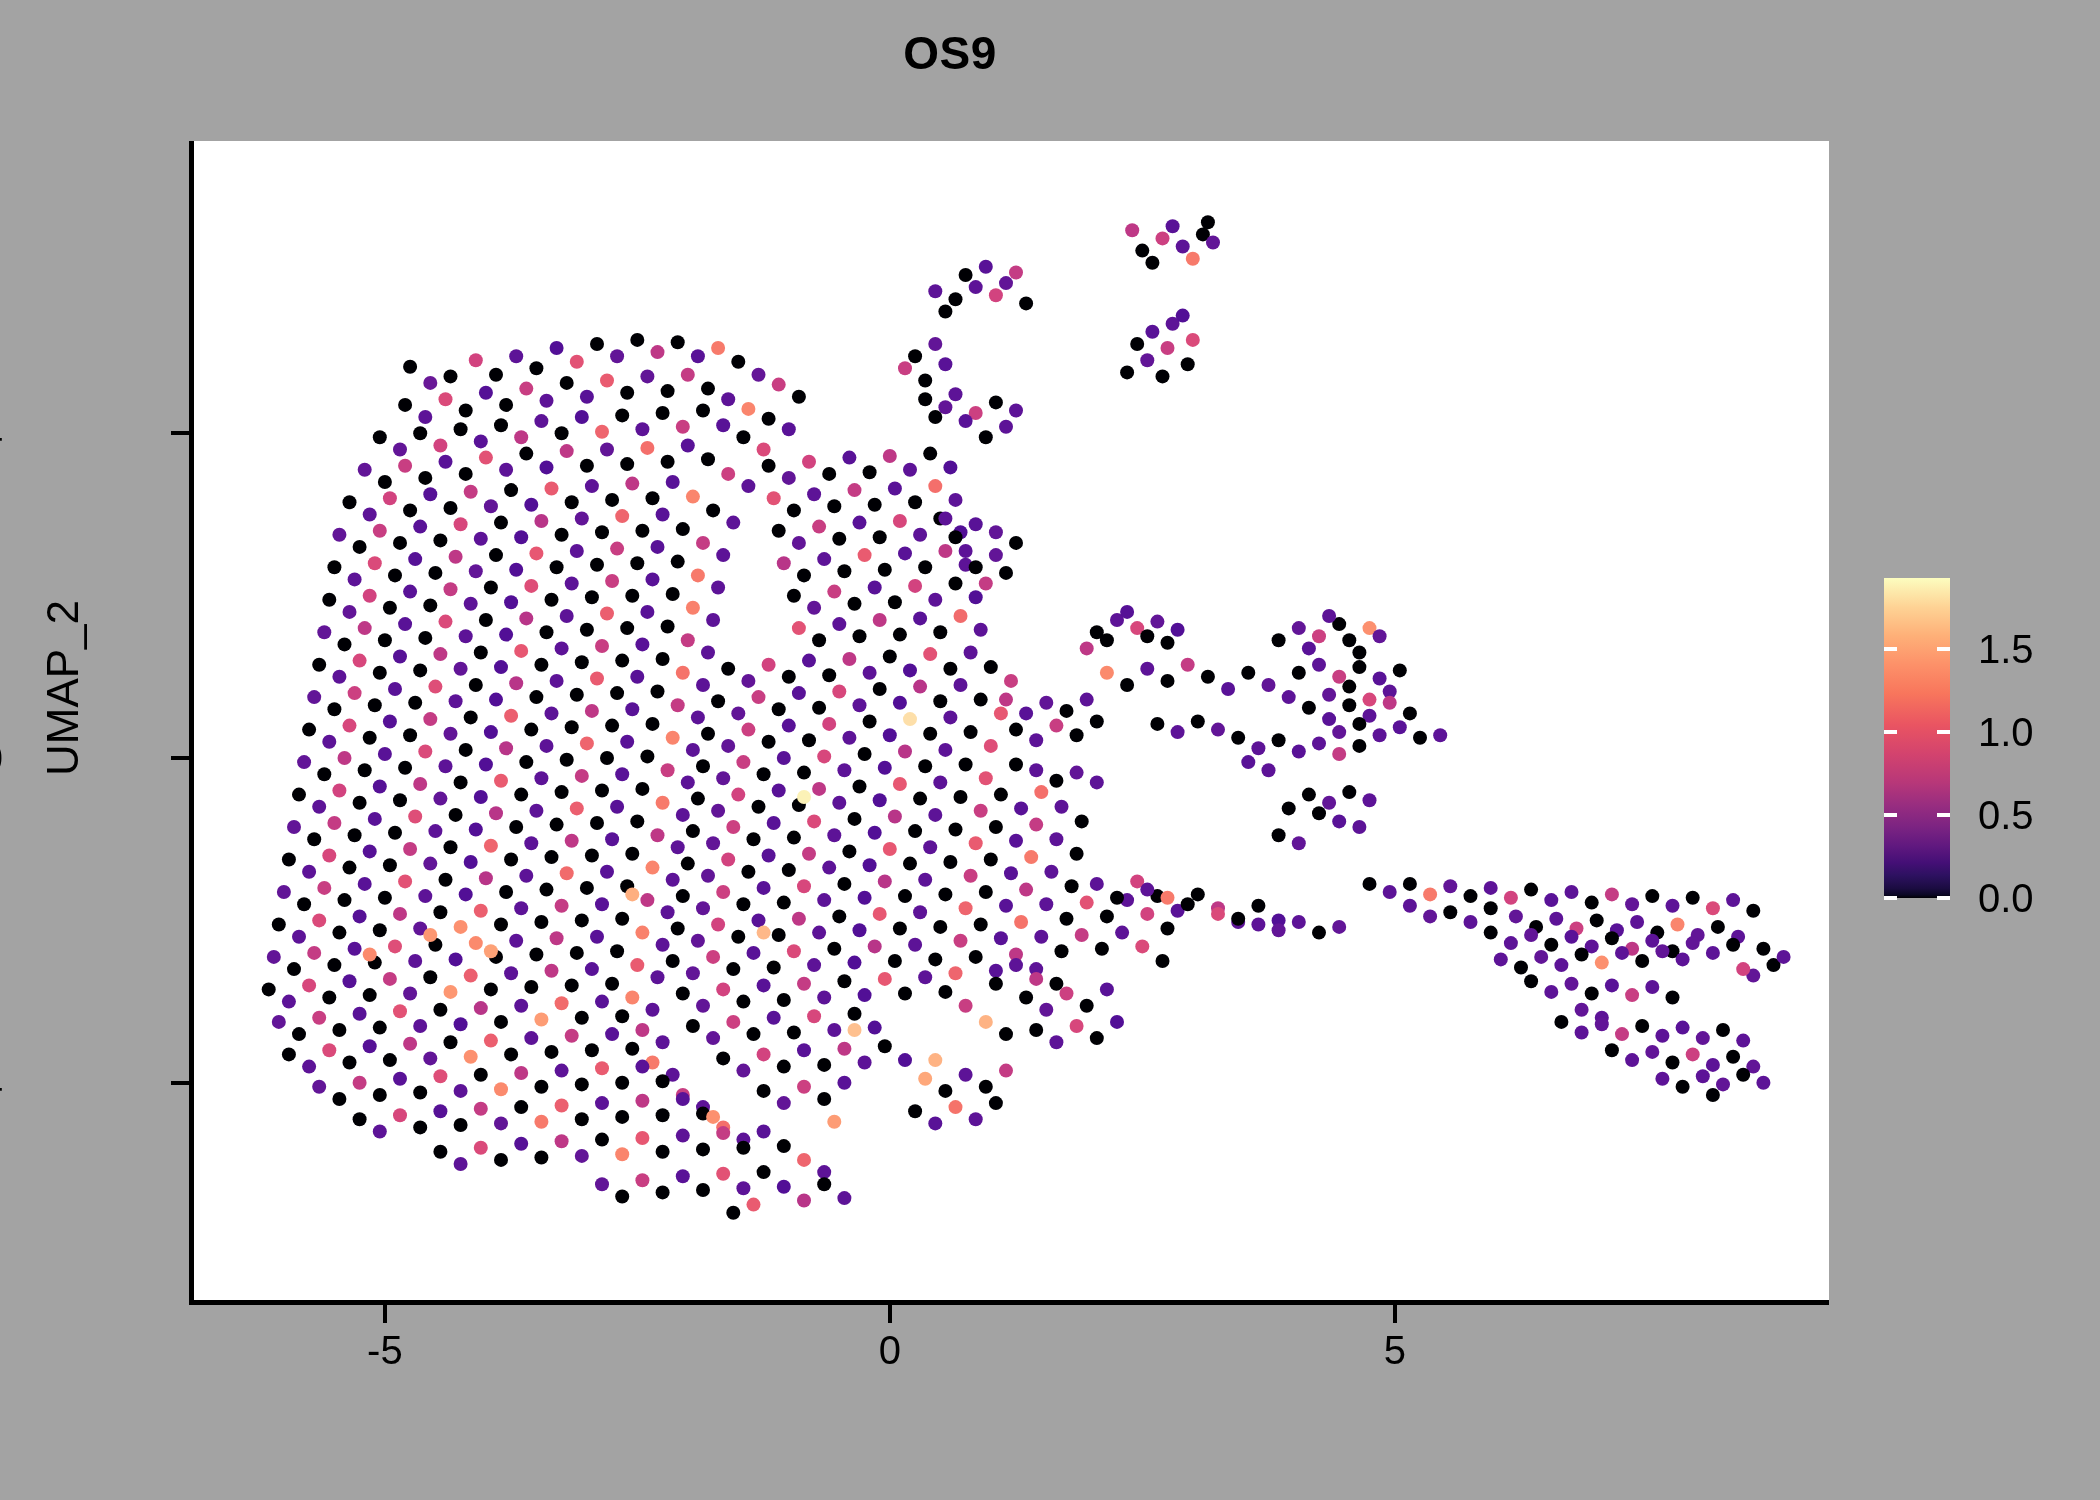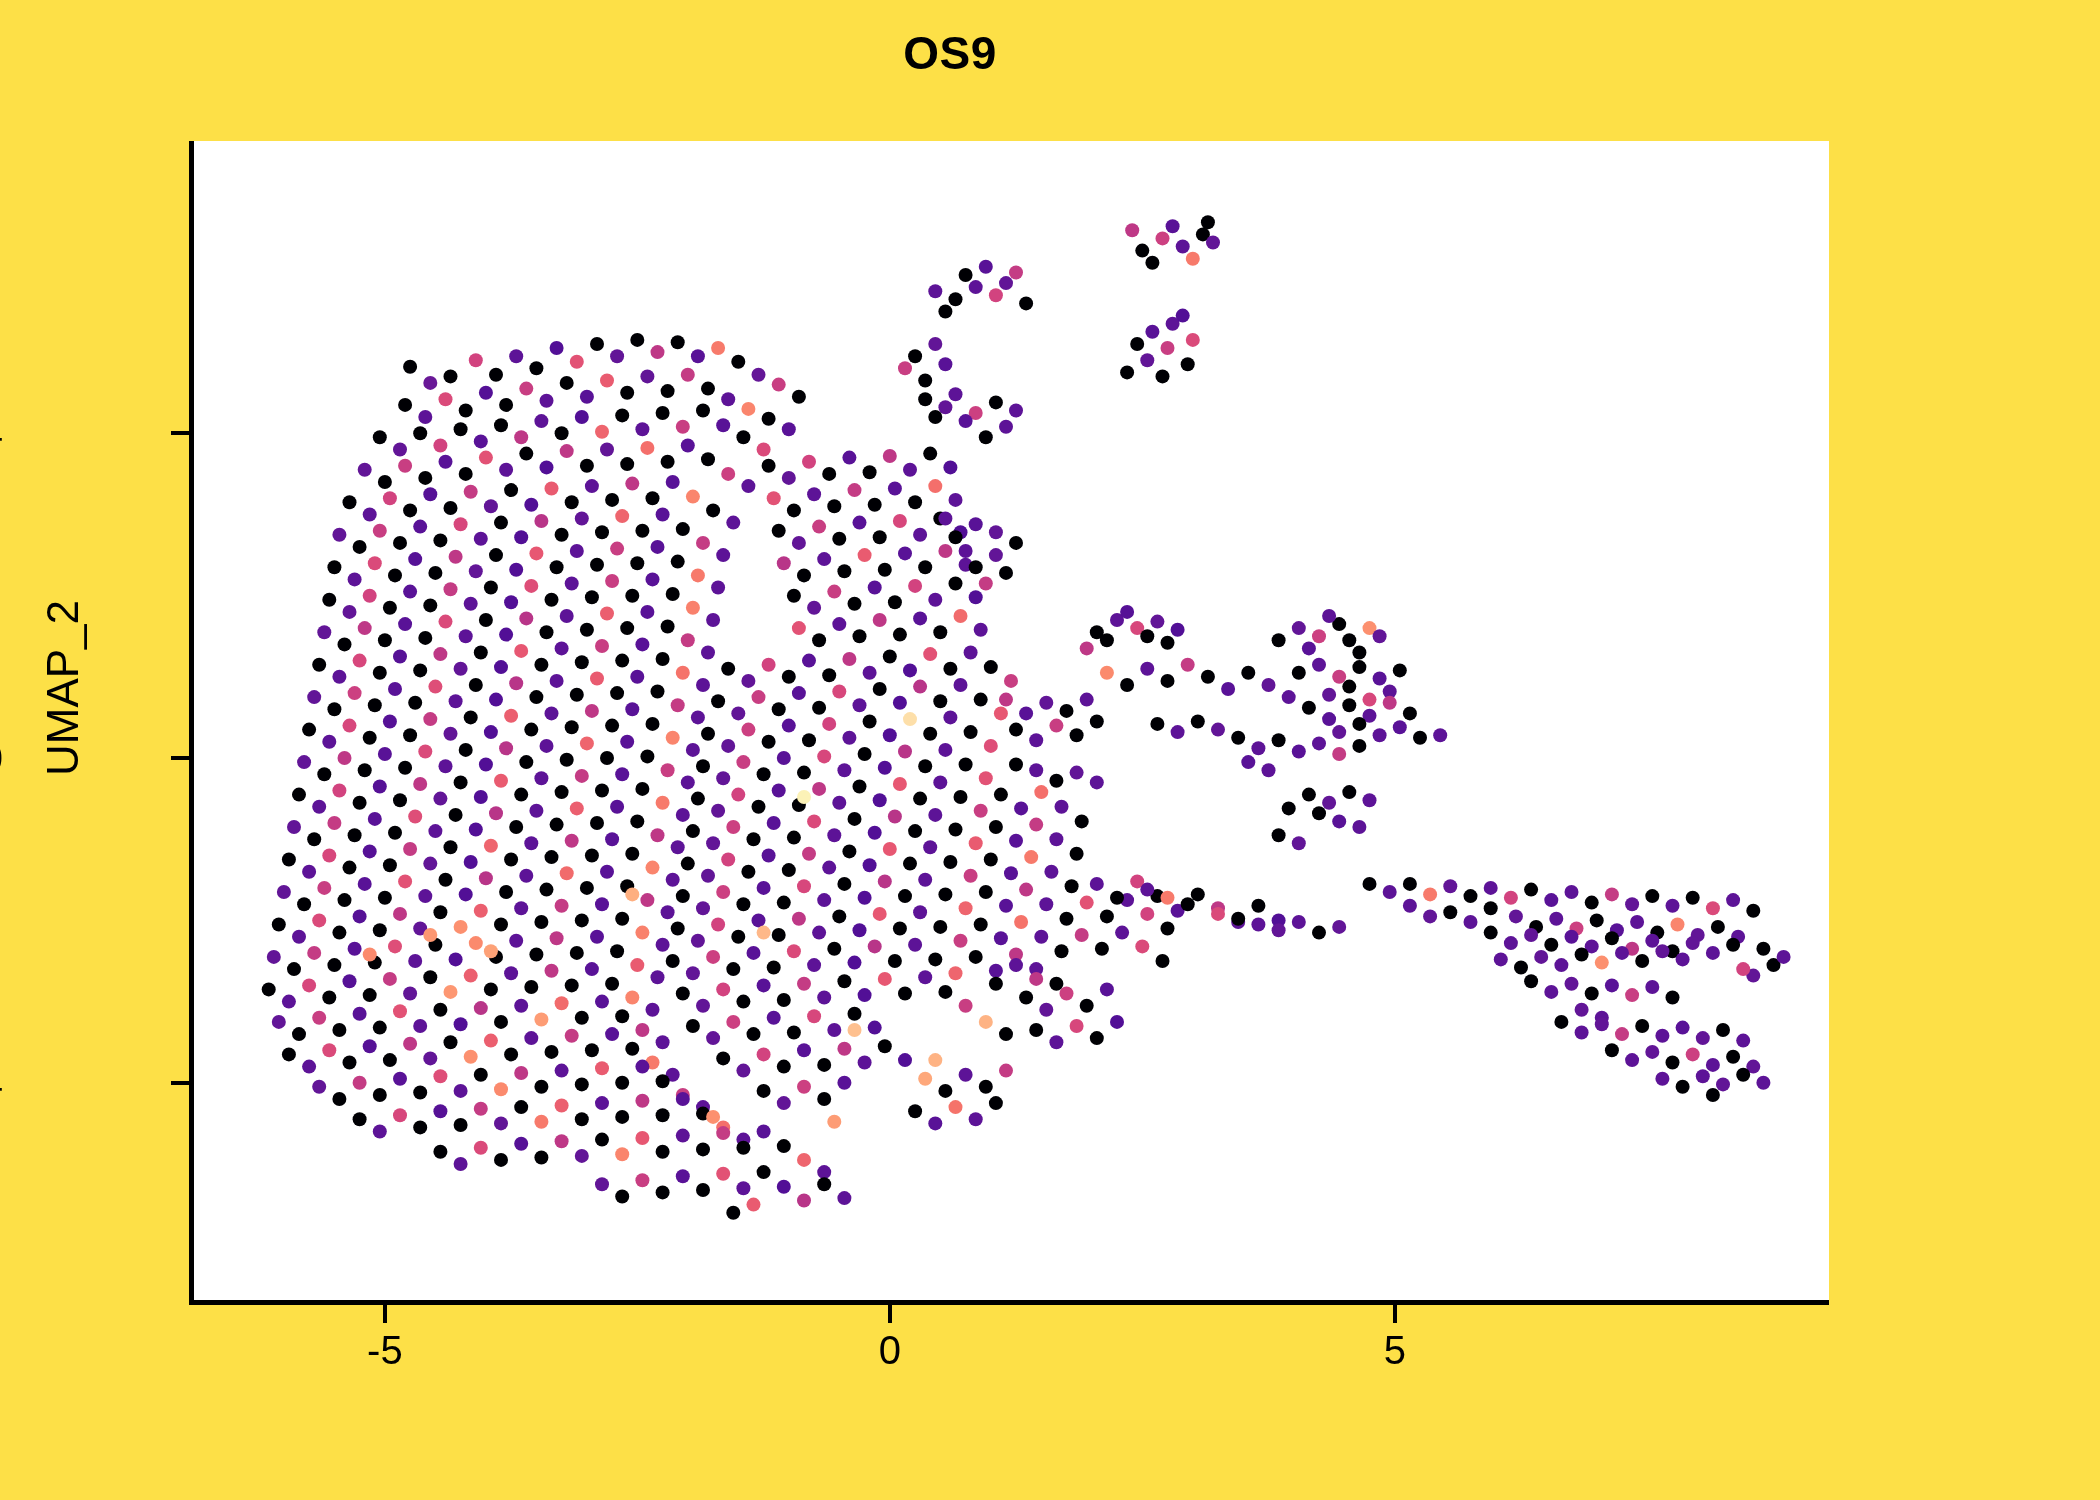--- a/index.html
+++ b/index.html
@@ -13,21 +13,21 @@
     height: 1500px;
     font-family: "Liberation Sans", sans-serif;
     overflow: hidden;
     position: relative;
   }
   #figure {
     position: absolute;
     left: 0; top: 0;
     width: 2100px;
     height: 1500px;
-    background: #fde047;
+    background: #a3a3a3;
   }
   #plot-title {
     position: absolute;
     left: 0;
     top: 26px;
     width: 1900px;
     text-align: center;
     font-size: 46px;
     font-weight: bold;
     color: #000000;
@@ -1289,14 +1289,31 @@
       <div class="tick-mark y-tick" style="top: 431.28px;"></div>
       <div class="tick-label y-tick-label" style="top: 433.28px;">4</div>
       <div class="tick-mark y-tick" style="top: 756.035px;"></div>
       <div class="tick-label y-tick-label" style="top: 758.035px;">0</div>
       <div class="tick-mark y-tick" style="top: 1080.79px;"></div>
       <div class="tick-label y-tick-label" style="top: 1082.79px;">-4</div>
     </div>
 
   <div id="y-axis-title">UMAP_2</div>
 
+  <div id="legend">
+    <div id="colorbar"></div>
+    <div id="cb-ticks-group">
+        <div class="cb-tick cb-tick-left" style="top: 69.2953px;"></div>
+        <div class="cb-tick cb-tick-right" style="top: 69.2953px;"></div>
+        <div class="cb-label" style="top: 71.2953px;">1.5</div>
+        <div class="cb-tick cb-tick-left" style="top: 152.197px;"></div>
+        <div class="cb-tick cb-tick-right" style="top: 152.197px;"></div>
+        <div class="cb-label" style="top: 154.197px;">1.0</div>
+        <div class="cb-tick cb-tick-left" style="top: 235.098px;"></div>
+        <div class="cb-tick cb-tick-right" style="top: 235.098px;"></div>
+        <div class="cb-label" style="top: 237.098px;">0.5</div>
+        <div class="cb-tick cb-tick-left" style="top: 318px;"></div>
+        <div class="cb-tick cb-tick-right" style="top: 318px;"></div>
+        <div class="cb-label" style="top: 320px;">0.0</div>
+      </div>
+  </div>
 
 </div>
 
 </body></html>

